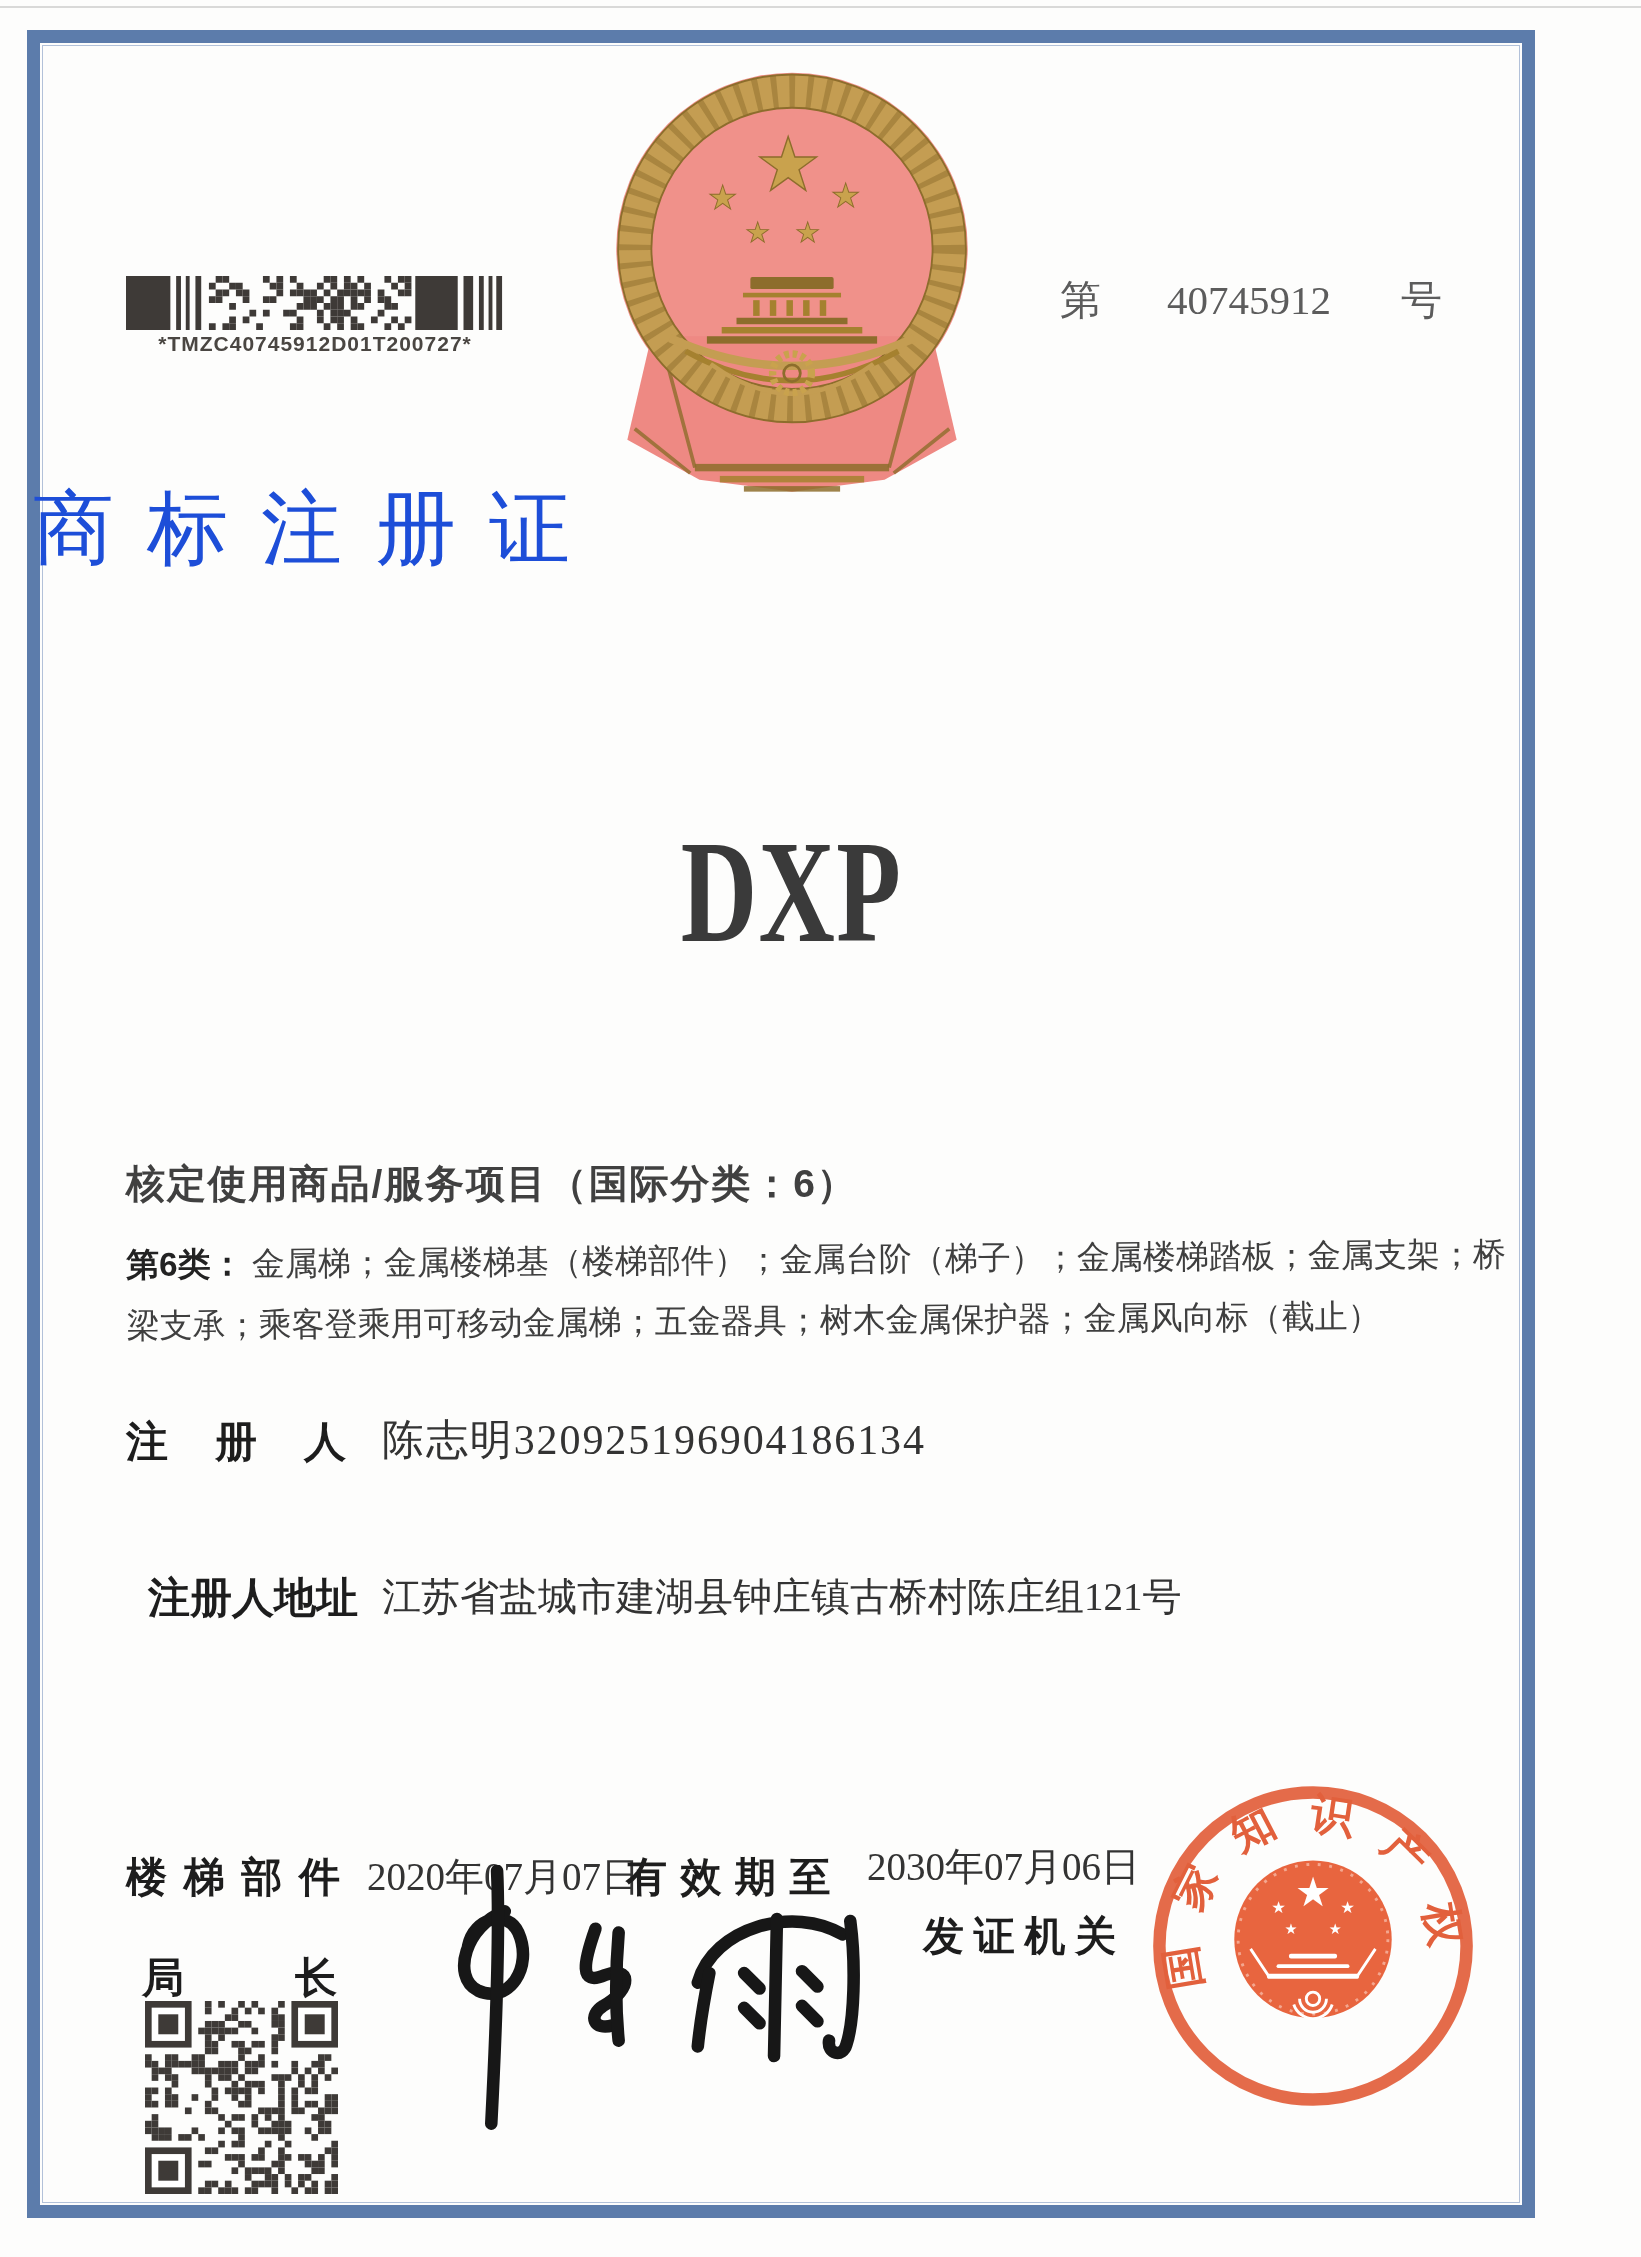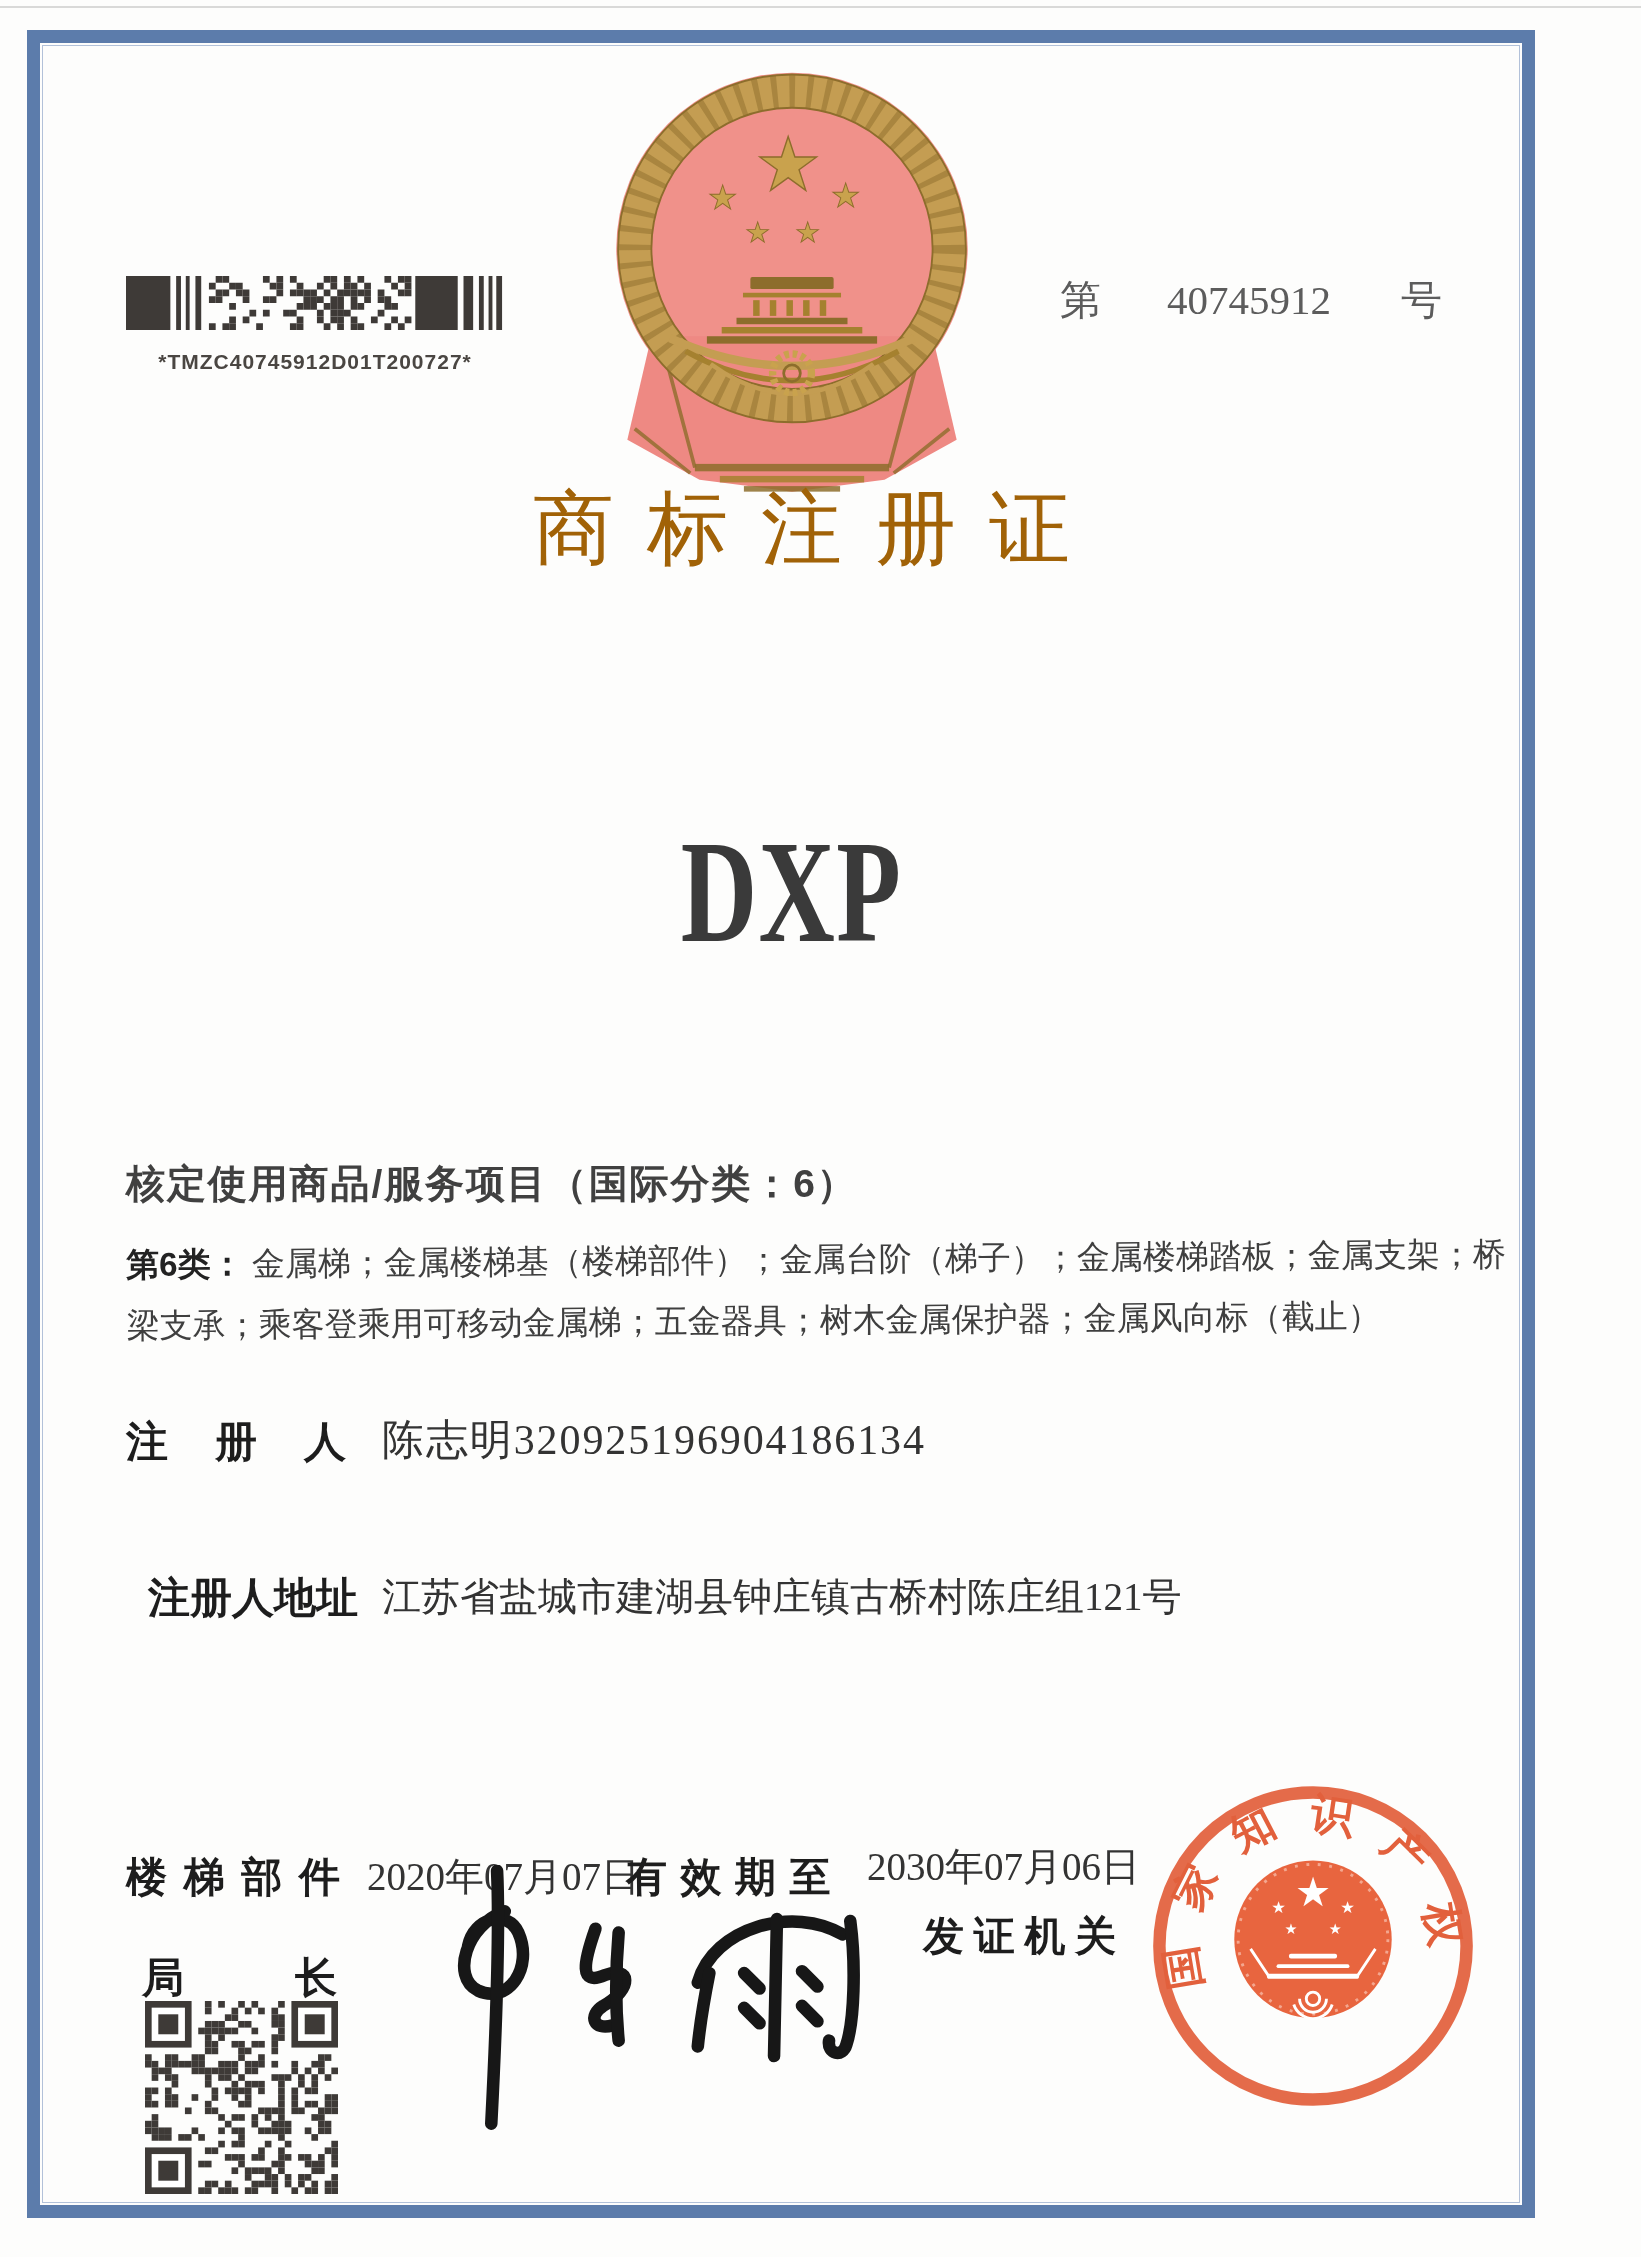--- a/index.html
+++ b/index.html
@@ -10,32 +10,32 @@
   }
   .abs{position:absolute;}
   
   .scan-line{left:0;top:5.8px;width:1641px;height:1.9px;background:#c9c9c9;opacity:.7;}
   
   .frame{left:27px;top:30px;width:1508px;height:2188px;border:13.5px solid #5c7cab;box-sizing:border-box;}
   .frame-inner{position:absolute;inset:1.9px;border:1.9px solid #8ba2c6;opacity:.65;}
   
   .barcode-wrap{left:126px;top:276px;width:378px;}
   .barcode-svg{display:block;width:378px;height:54px;}
-  .barcode-text{margin-top:20px;text-align:center;font-family:"Liberation Sans",sans-serif;
+  .barcode-text{margin-top:2px;text-align:center;font-family:"Liberation Sans",sans-serif;
     font-weight:bold;font-size:21px;letter-spacing:1px;color:#4a4642;}
   
   .cert-number{left:1060px;top:273px;display:flex;align-items:baseline;
     font-size:41px;color:#5c5c5c;}
   .cert-number .gap1{width:66px;}
   .cert-number .gap2{width:70px;}
   
   .emblem{left:601px;top:68px;width:382px;height:444px;}
   
-  .cert-title{left:0;top:475px;width:1603px;text-align:center;
-    font-size:81px;color:#a16207;letter-spacing:33px;text-indent:33px;}
+  .cert-title{left:0;top:475px;width:1603px;text-align:left;
+    font-size:81px;color:#1d4ed8;letter-spacing:33px;text-indent:33px;}
   
   .trademark{left:0;top:807px;width:1583px;text-align:center;
     font-size:147px;font-weight:bold;color:#3a3a3a;
     transform:scaleX(.72);letter-spacing:1.9px;}
   
   .goods-heading{left:126px;top:1157px;font-family:"Liberation Sans",sans-serif;
     font-weight:bold;font-size:39px;color:#404040;letter-spacing:1.9px;}
   .goods-paragraph{left:126px;top:1234px;width:1398px;font-size:33px;line-height:61px;
     color:#3f3f3f;transform:rotate(-0.45deg);transform-origin:left top;}
   .goods-class{font-family:"Liberation Sans",sans-serif;font-weight:bold;color:#222;margin-top:36px;}

